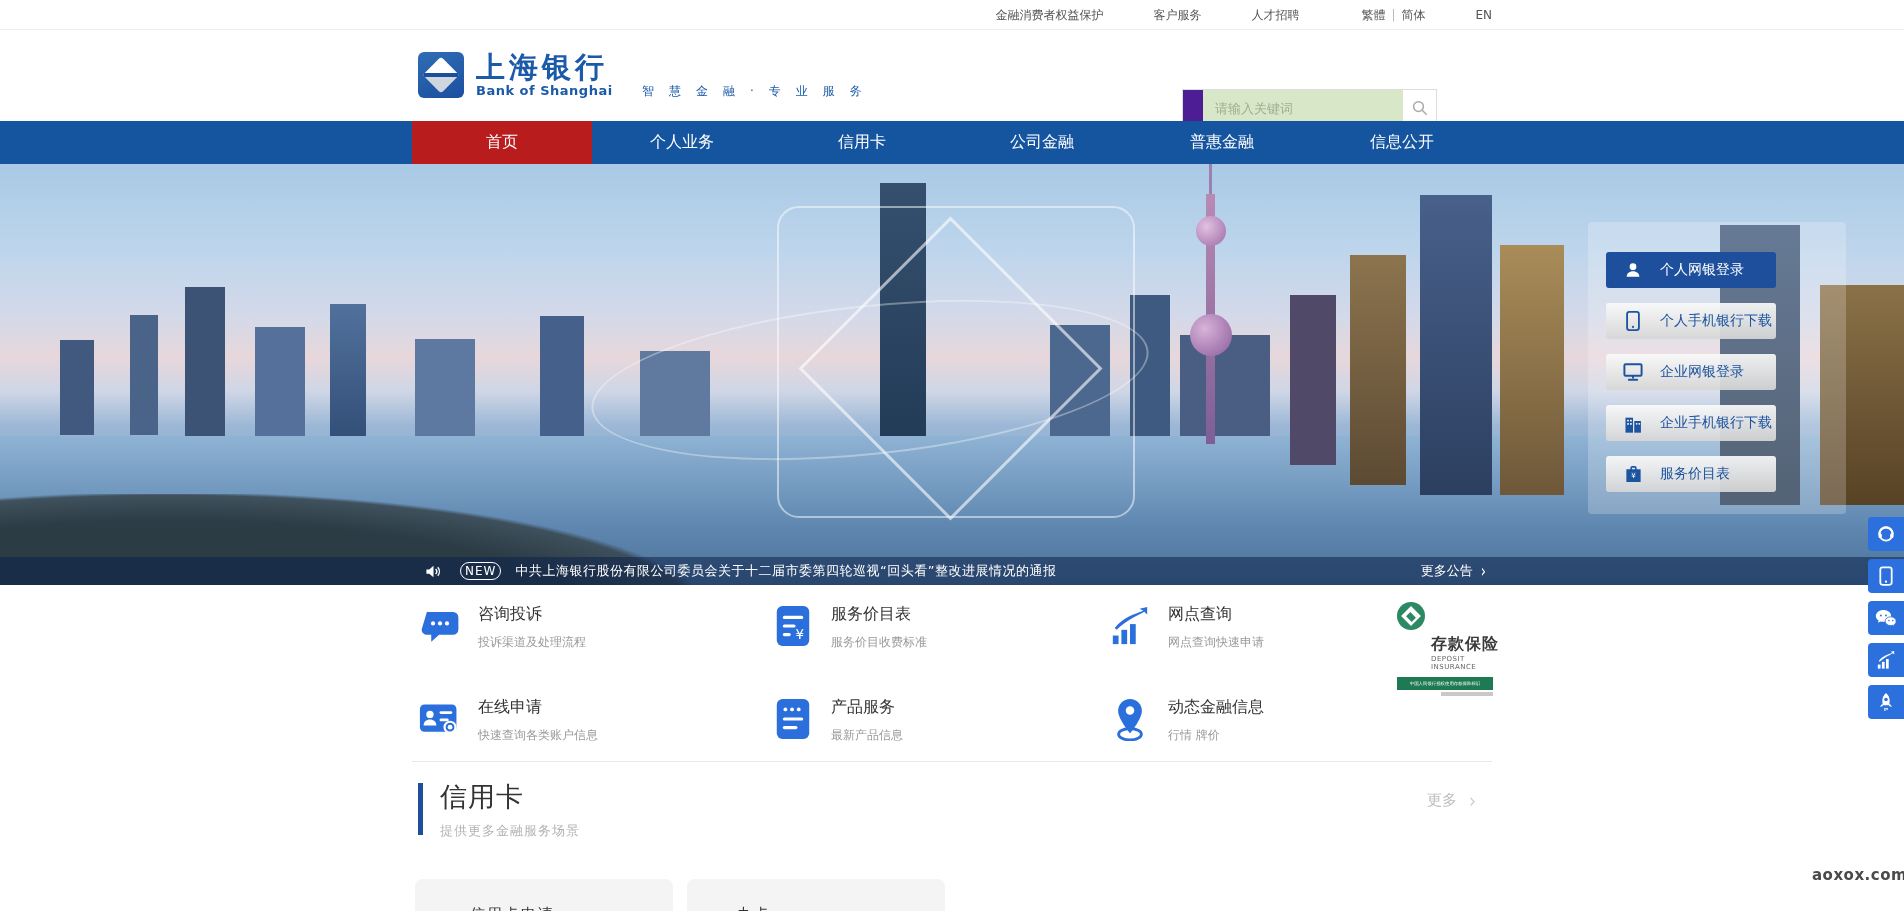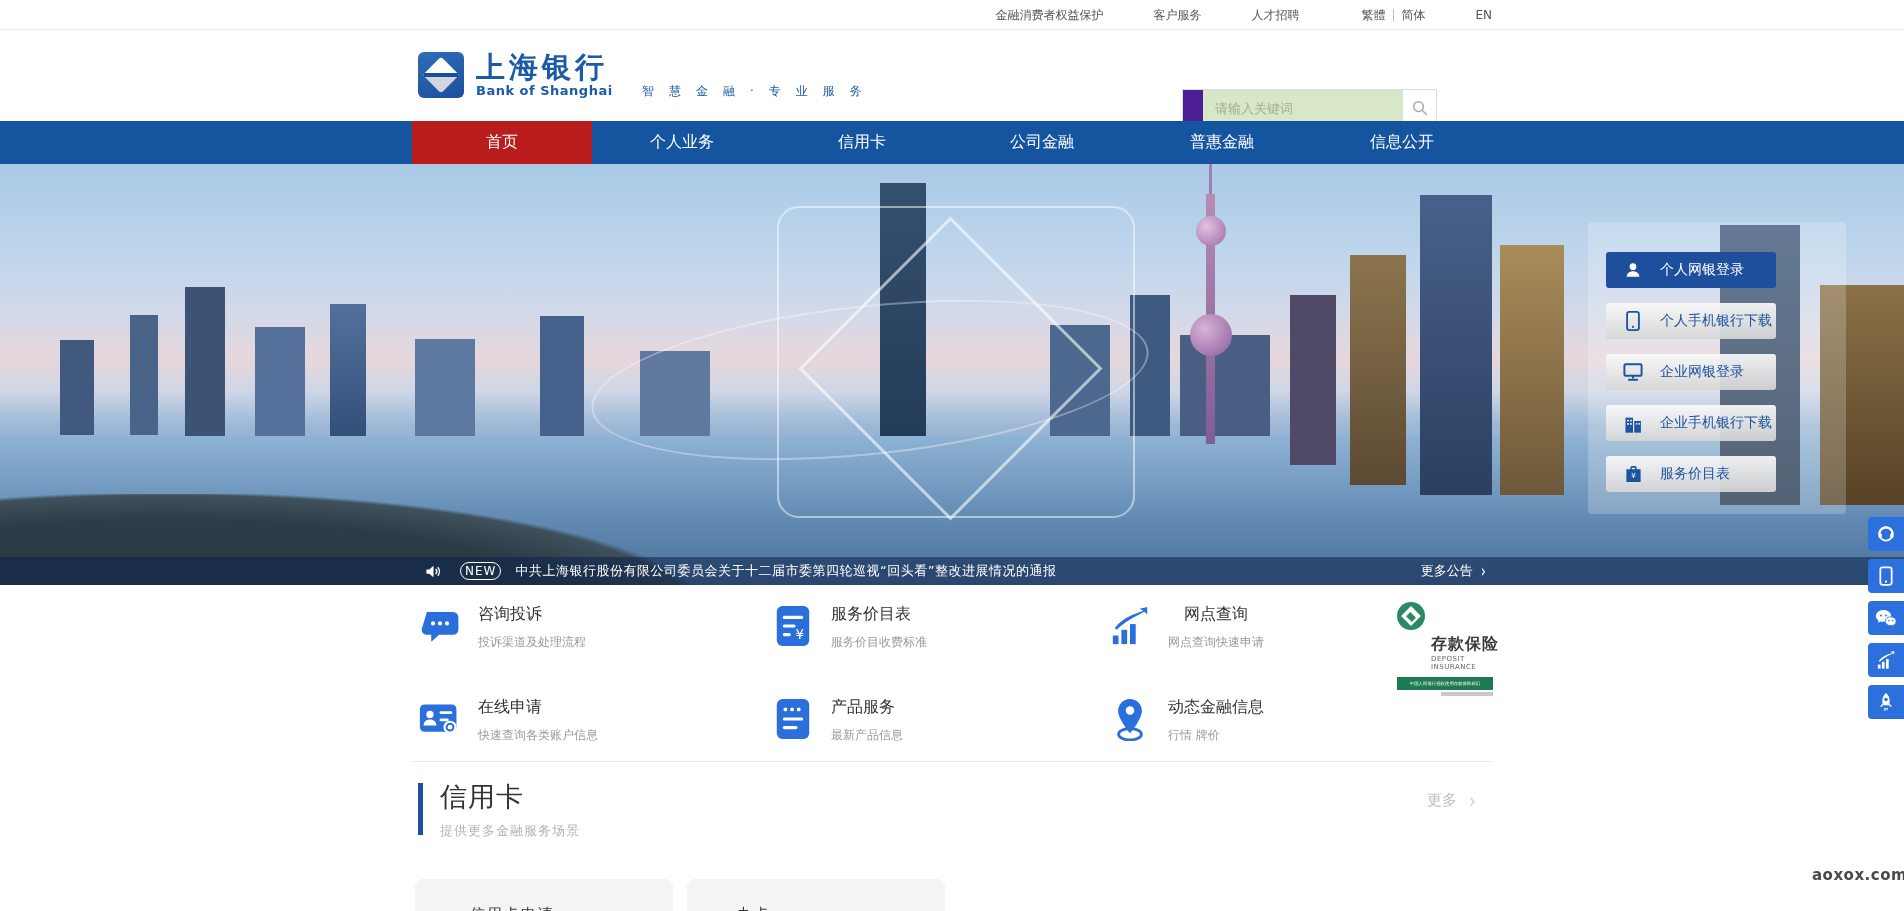--- a/index.html
+++ b/index.html
@@ -311,21 +311,21 @@
             <line x1="9" y1="31" x2="14" y2="31"></line>
           </g>
           <text x="25" y="36" font-size="14" fill="#fff" text-anchor="middle" font-family="DejaVu Sans">¥</text>
         </svg>
     </span>
     <span class="qtext">
       <div class="qtitle">服务价目表</div>
       <div class="qsub">服务价目收费标准</div>
     </span>
   </div>
-  <div class="qlink" style="left:1108px; top:604px;text-align:center;">
+  <div class="qlink" style="left:1108px; top:604px;">
     <span class="qicon">
       <svg width="42" height="42" viewBox="0 0 44 44" fill="#2a6fdb">
           <rect x="4" y="32" width="6" height="9"></rect>
           <rect x="13" y="26" width="6" height="15"></rect>
           <rect x="22" y="20" width="6" height="21"></rect>
           <path d="M6 24 C 16 12, 26 10, 36 6 L32 4 40 2 40 10 37 7 C 28 12, 18 16, 8 26z"></path>
         </svg>
     </span>
     <span class="qtext">
       <div class="qtitle">网点查询</div>

